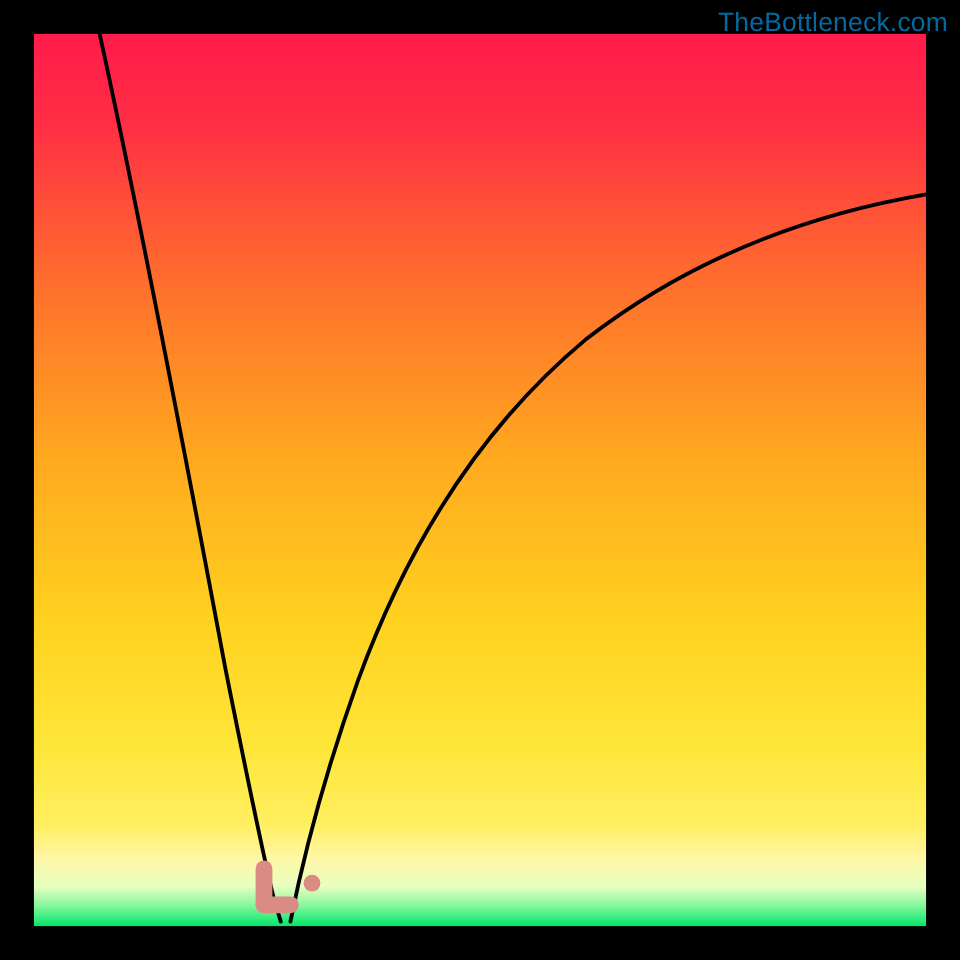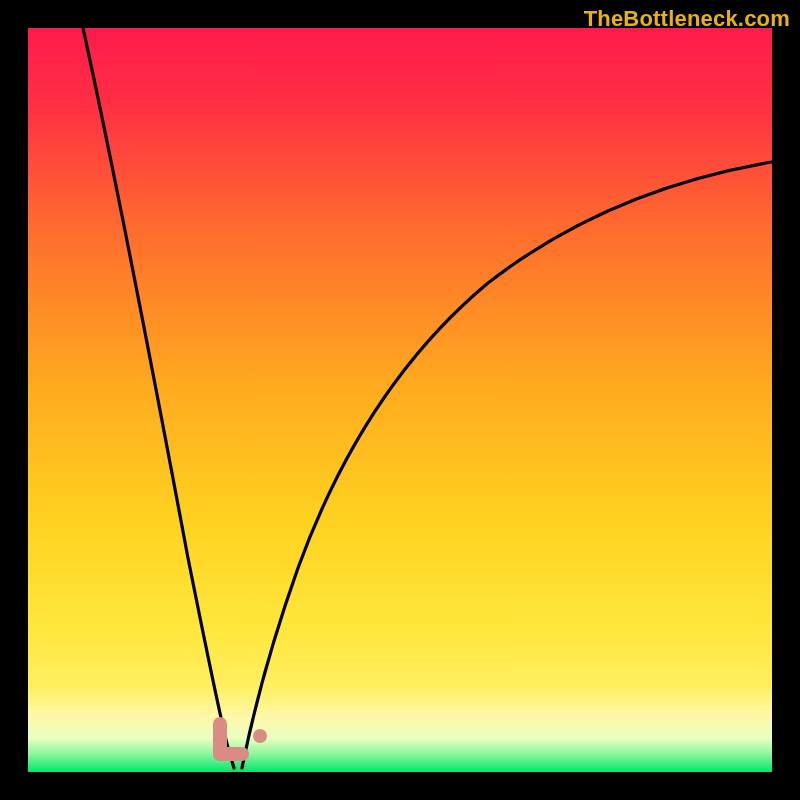--- a/index.html
+++ b/index.html
@@ -20,23 +20,23 @@
     overflow: hidden;
   }
   .gradient {
     position: absolute;
     left: 0; top: 0; right: 0; bottom: 0;
   }
   .watermark {
     position: absolute;
     top: 6px;
     right: 10px;
-    color: #eab308;
+    color: #0369a1;
     font-size: 22px;
-    font-weight: 700;
+    font-weight: 400;
     letter-spacing: 0.2px;
     font-family: Arial, Helvetica, sans-serif;
   }
   svg.curves {
     position: absolute;
     left: 0; top: 0;
     width: 744px;
     height: 744px;
     pointer-events: none;
   }

